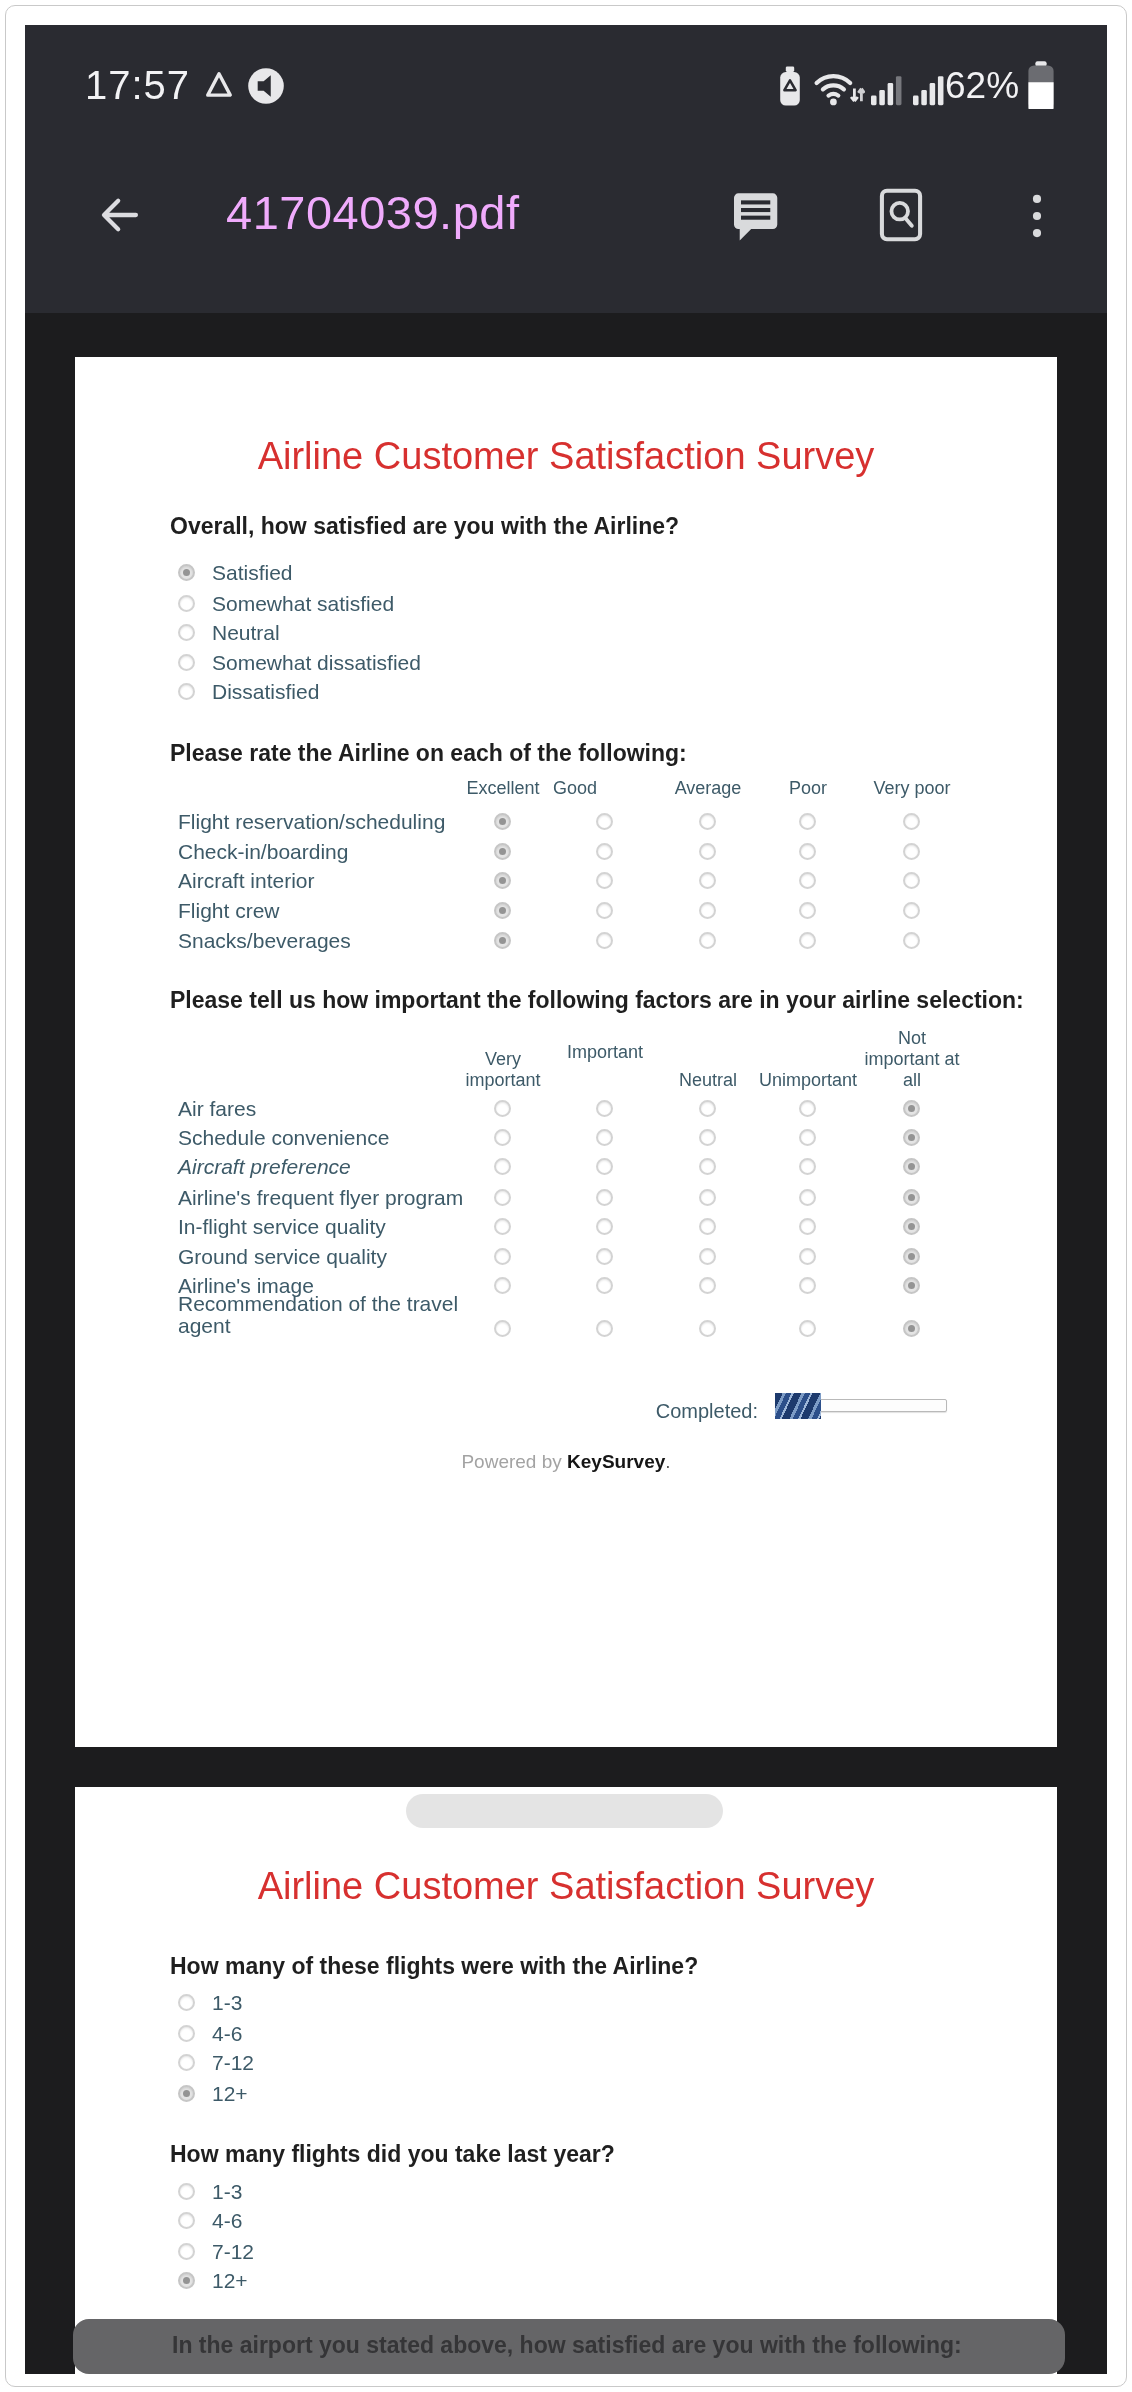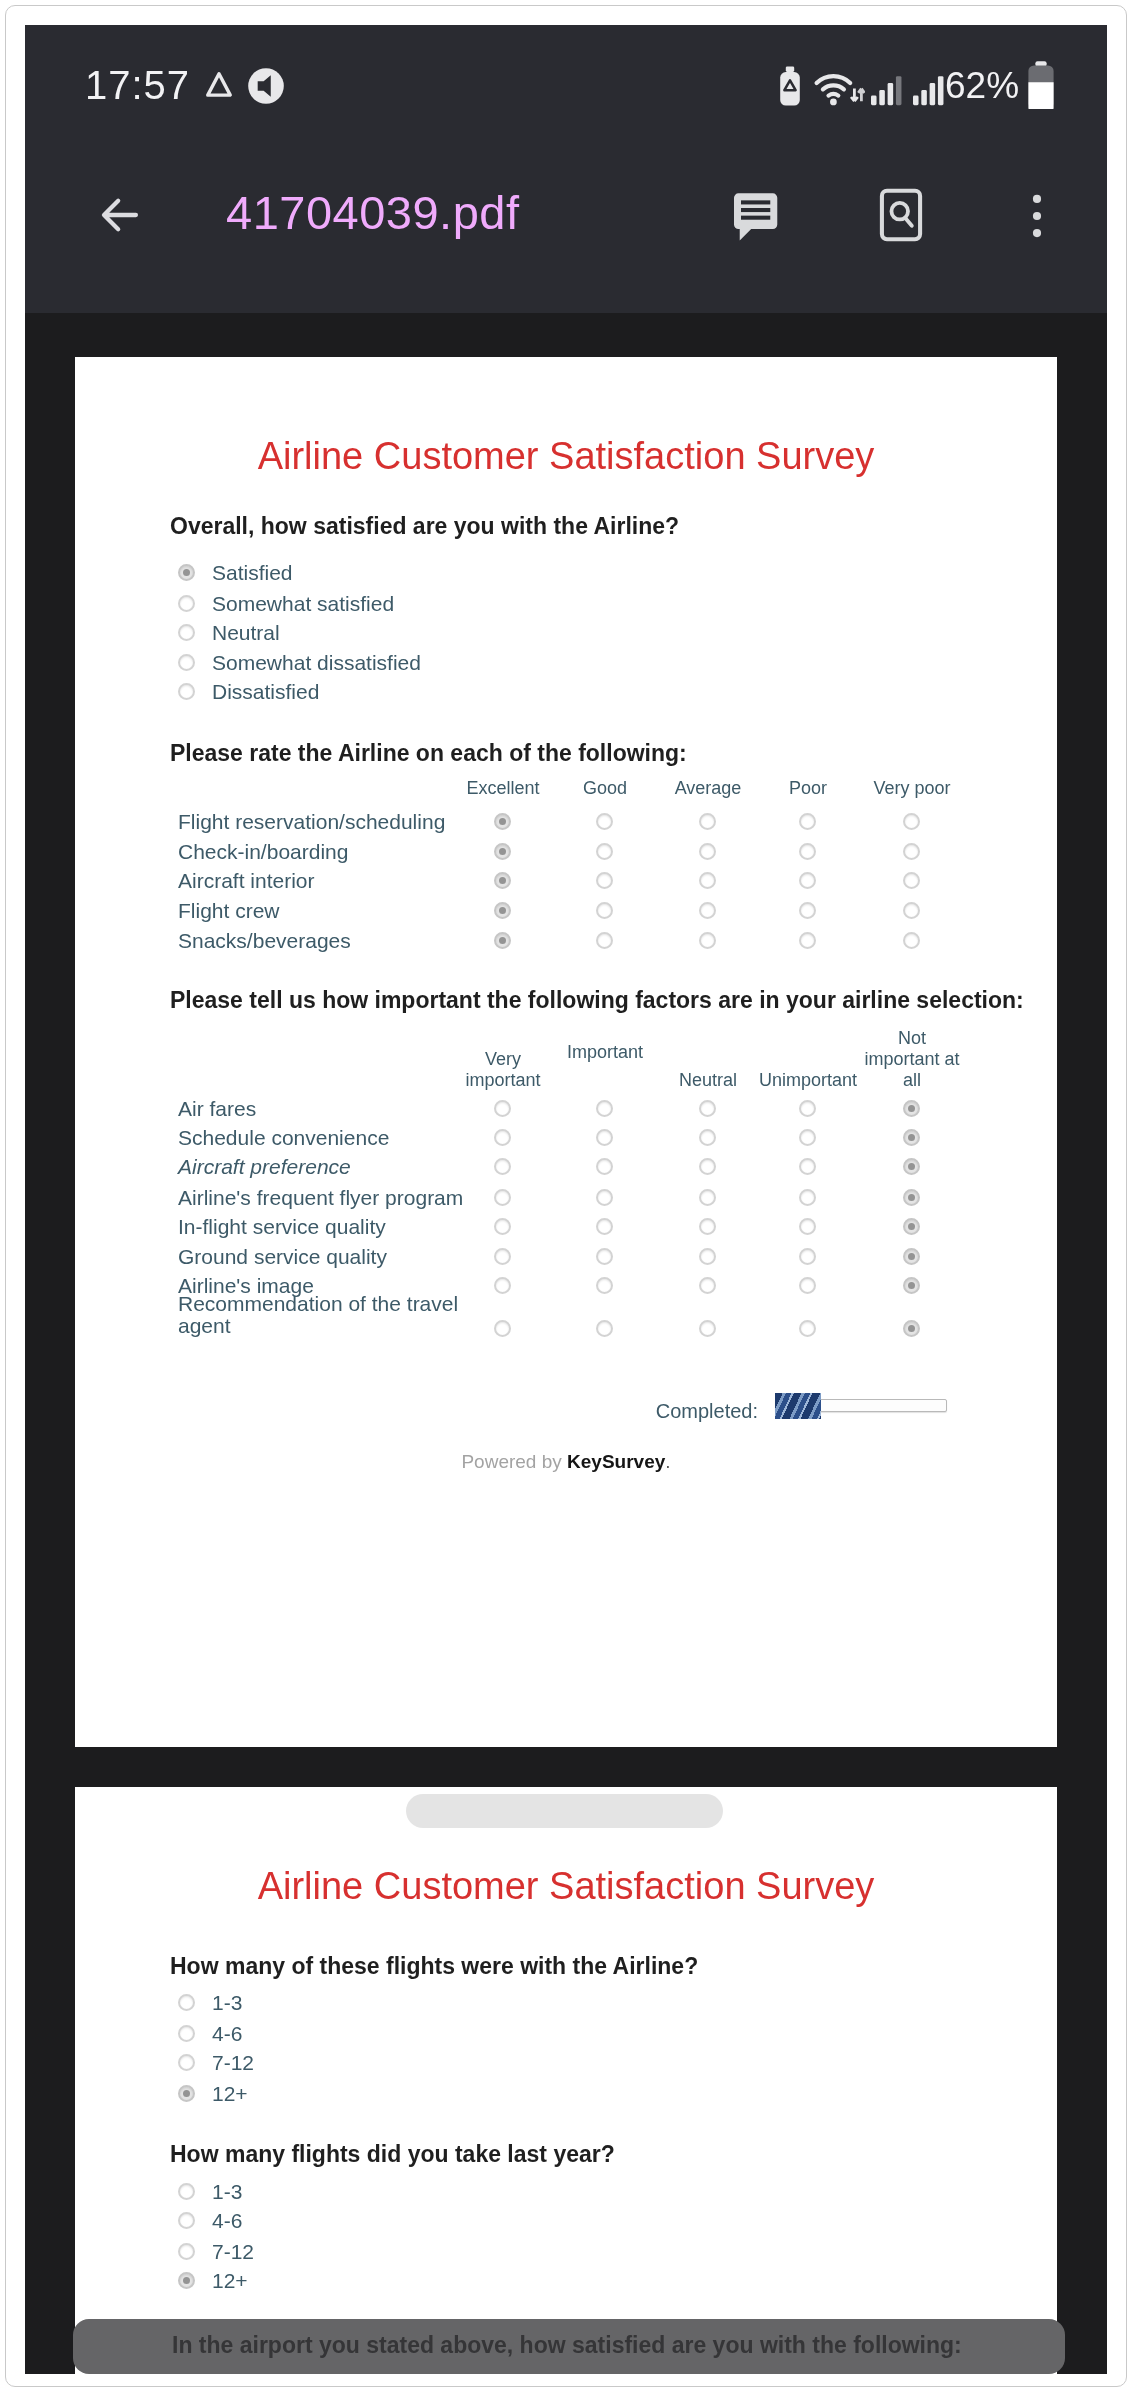--- a/index.html
+++ b/index.html
@@ -139,21 +139,21 @@
         <div class="opt-label" style="position: absolute; left: 137px; top: 233px; line-height: 28px;">Somewhat satisfied</div>
         <div class="radio" style="left: 103px; top: 267px;"></div>
         <div class="opt-label" style="position: absolute; left: 137px; top: 262px; line-height: 28px;">Neutral</div>
         <div class="radio" style="left: 103px; top: 297px;"></div>
         <div class="opt-label" style="position: absolute; left: 137px; top: 292px; line-height: 28px;">Somewhat dissatisfied</div>
         <div class="radio" style="left: 103px; top: 326px;"></div>
         <div class="opt-label" style="position: absolute; left: 137px; top: 321px; line-height: 28px;">Dissatisfied</div>
         <div class="col-head" style="left: 376px; top: 414px; width: 104px; height: 28px; display: flex; align-items: flex-end; justify-content: center;">
           <span>Excellent</span>
         </div>
-        <div class="col-head" style="left: 478px; top: 414px; width: 104px; height: 28px; display: flex; align-items: flex-end; justify-content: center;">
+        <div class="col-head" style="left: 478px; top: 414px; width: 104px; height: 28px; display: flex; align-items: flex-end; ">
           <span>Good</span>
         </div>
         <div class="col-head" style="left: 581px; top: 414px; width: 104px; height: 28px; display: flex; align-items: flex-end; justify-content: center;">
           <span>Average</span>
         </div>
         <div class="col-head" style="left: 681px; top: 414px; width: 104px; height: 28px; display: flex; align-items: flex-end; justify-content: center;">
           <span>Poor</span>
         </div>
         <div class="col-head" style="left: 785px; top: 414px; width: 104px; height: 28px; display: flex; align-items: flex-end; justify-content: center;">
           <span>Very poor</span>

